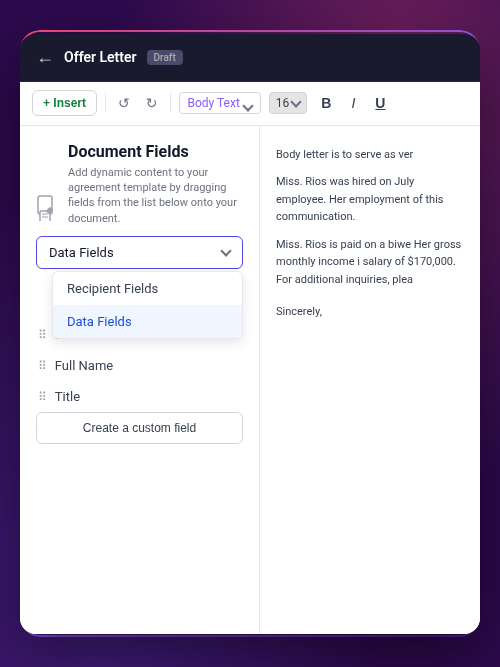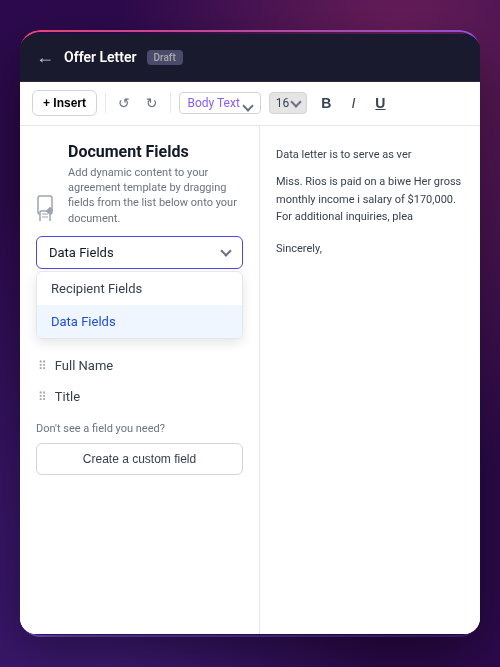--- a/index.html
+++ b/index.html
@@ -95,21 +95,21 @@
       border-bottom: 1px solid #e5e7eb;
     }
 
     .insert-btn {
       background: #ffffff;
       border: 1.5px solid #d1d5db;
       border-radius: 6px;
       padding: 5px 10px;
       font-size: 12px;
       font-weight: 600;
-      color: #000000;
+      color: #15803d;
       cursor: pointer;
       display: flex;
       align-items: center;
       gap: 4px;
     }
 
     .toolbar-divider {
       width: 1px;
       height: 20px;
       background: #e5e7eb;
@@ -224,21 +224,21 @@
       color: #111827;
       cursor: pointer;
       display: flex;
       align-items: center;
       justify-content: space-between;
     }
 
     .dropdown-menu {
       position: absolute;
       top: calc(100% + 2px);
-      left: 0;
+      left: 16px;
       right: 0;
       background: #ffffff;
       border: 1px solid #e5e7eb;
       border-radius: 6px;
       box-shadow: 0 4px 12px rgba(0,0,0,0.1);
       z-index: 20;
       overflow: hidden;
     }
 
     .dropdown-item {
@@ -397,27 +397,27 @@
           <span>Email</span>
         </div>
         <div class="field-item">
           <span class="drag-handle">⠿</span>
           <span>Full Name</span>
         </div>
         <div class="field-item">
           <span class="drag-handle">⠿</span>
           <span>Title</span>
         </div>
-        <div class="custom-field-hint">Don't see a field you need?</div>
         <button class="custom-field-btn">Create a custom field</button>
       </div>
     </div>
 
     <div class="right-panel">
       <div class="doc-text">
-        <p>Data letter is to serve as ver</p>
+        <p>Body letter is to serve as ver</p>
+        <p>Miss. Rios was hired on July employee. Her employment of this communication.</p>
         <p>Miss. Rios is paid on a biwe Her gross monthly income i salary of $170,000. For additional inquiries, plea</p>
         <p class="sincerely">Sincerely,</p>
       </div>
     </div>
 
   </div>
 </div>
 
 </body></html>

